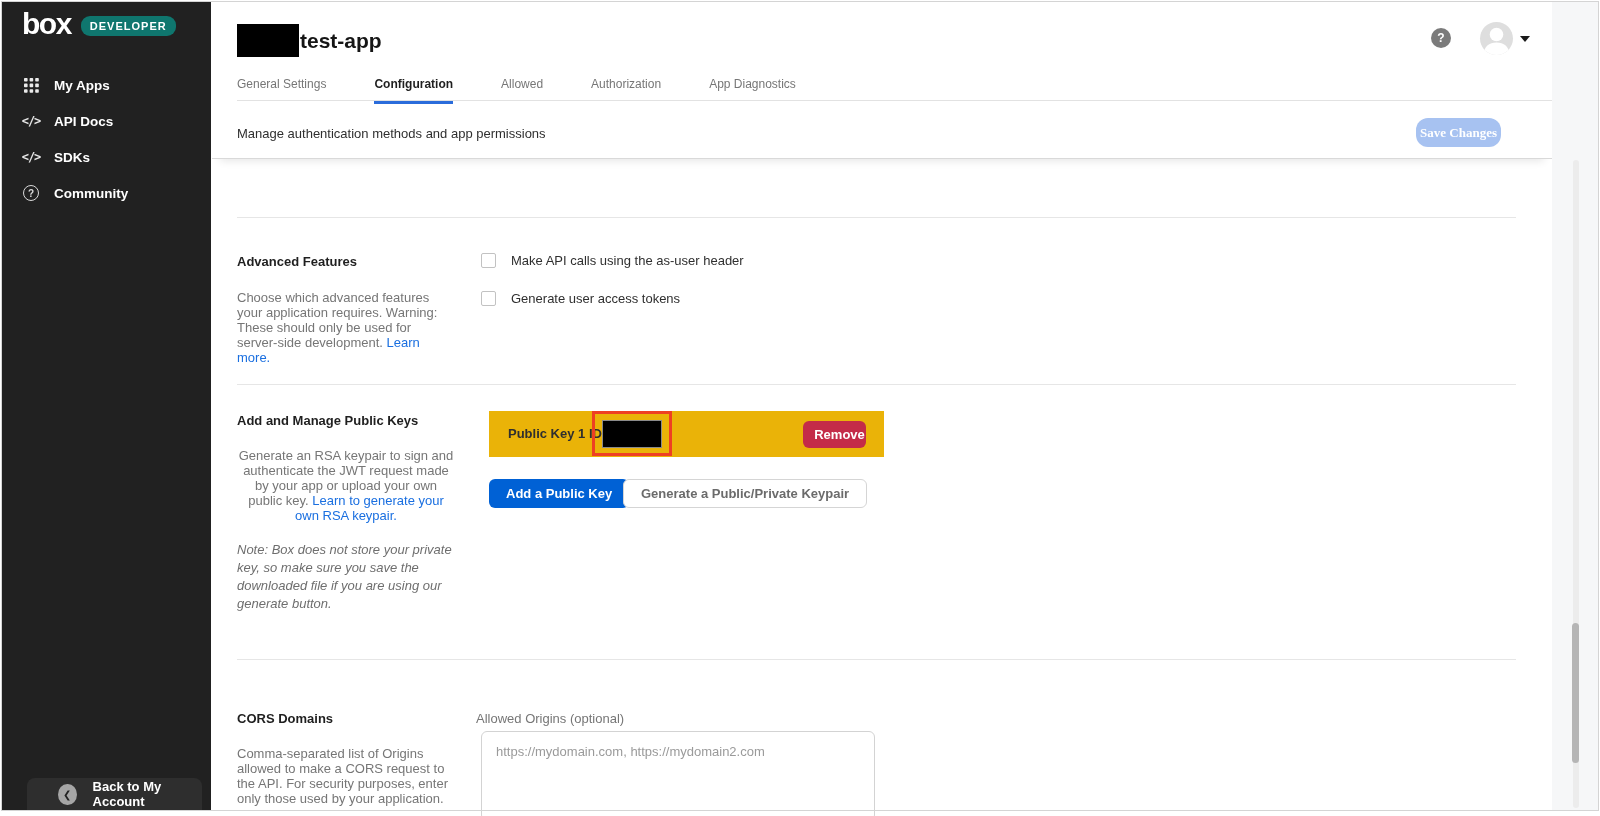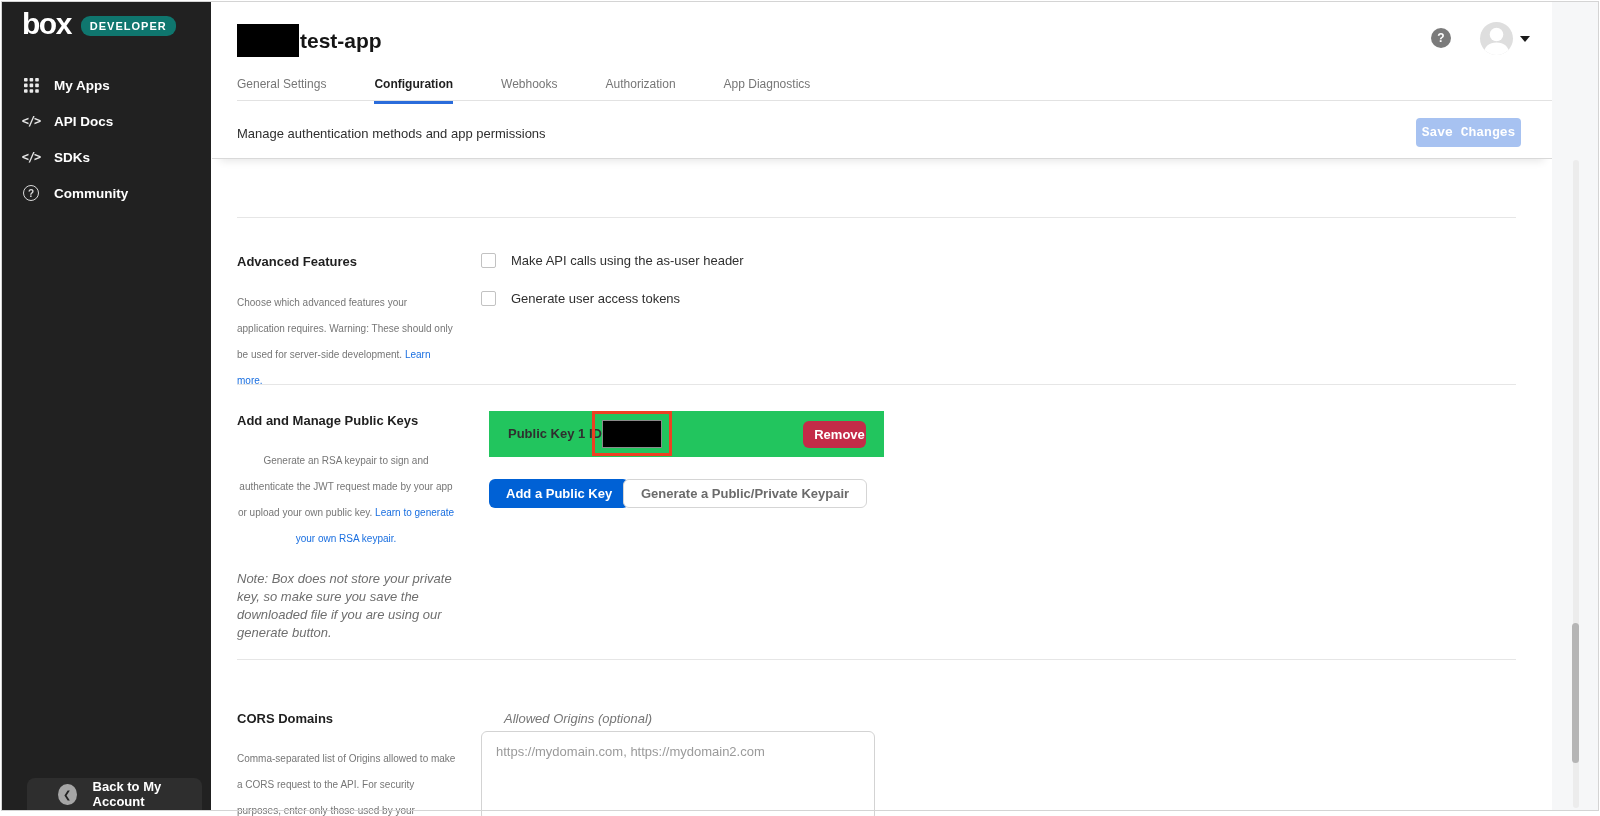--- a/index.html
+++ b/index.html
@@ -38,56 +38,56 @@
   .caret-down { width:0; height:0; border-left:5px solid transparent; border-right:5px solid transparent; border-top:6px solid #1a1a1a; margin-left:7px; }
 
   
   .tabs { position:absolute; left:237px; top:77px; display:flex; }
   .tab { font-size:12px; color:#767676; margin-right:48px; padding-bottom:10px; cursor:pointer; white-space:nowrap; }
   .tab.active { color:#1f1f1f; font-weight:700; border-bottom:3px solid #2a6cdb; }
   .tabs-border { position:absolute; left:237px; top:100px; width:1315px; border-bottom:1px solid #e2e2e2; }
 
   
   .toolbar-subtitle { position:absolute; left:237px; top:126px; font-size:13px; color:#2f2f2f; }
-  .save-btn { position:absolute; left:1416px; top:118px; width:105px; height:29px; background:#a7c2f1; color:#fff; font-size:13px; font-weight:700; border:none; border-radius:4px; cursor:default; font-family:Liberation Mono, monospace; }
+  .save-btn { position:absolute; left:1416px; top:118px; width:85px; height:29px; background:#a7c2f1; color:#fff; font-size:13px; font-weight:700; border:none; border-radius:12px; cursor:default; font-family:Liberation Serif, serif; }
   .toolbar-divider { position:absolute; left:212px; top:130px; width:1340px; height:29px; border-bottom:1px solid #d9d9d9; box-shadow:0 10px 8px -8px rgba(0,0,0,0.10); }
 
   .divider { position:absolute; left:237px; width:1279px; border-bottom:1px solid #e6e6e6; }
   .div-a { top:217px; } .div-b { top:384px; } .div-c { top:659px; }
 
   
   .sec-title { font-size:13px; font-weight:700; color:#1f1f1f; }
-  .sec-desc { font-size:10px; color:#767676; line-height:26px; }
+  .sec-desc { font-size:13px; color:#767676; line-height:15px; }
   .link { color:#1a6fe0; cursor:pointer; }
   .adv-left { position:absolute; left:237px; top:254px; width:216px; }
   .adv-left .sec-desc { margin-top:21px; }
   .pk-left { position:absolute; left:237px; top:413px; width:218px; }
   .pk-left .sec-desc { margin-top:20px;text-align:center; }
   .pk-note { margin-top:18px; font-style:italic; color:#6e6e6e; font-size:13px; line-height:18px; }
   .cors-left { position:absolute; left:237px; top:711px; width:222px; }
   .cors-left .sec-desc { margin-top:20px; }
 
   
   .check-row { position:absolute; left:481px; display:flex; align-items:center; cursor:pointer; }
   .row1 { top:253px; } .row2 { top:291px; }
   .checkbox { width:15px; height:15px; border:1px solid #c2c2c2; border-radius:2px; background:#fff; margin-right:15px; flex:none; }
   .check-label { font-size:13px; color:#2f2f2f; }
   .check-sub { position:absolute; left:502px; top:313px; font-size:13px; color:#8a8a8a; }
 
   
-  .key-card { position:absolute; left:489px; top:411px; width:395px; height:46px; background:#22c55e; }
+  .key-card { position:absolute; left:489px; top:411px; width:395px; height:46px; background:#eab308; }
   .key-label { position:absolute; left:19px; top:15px; font-size:13px; font-weight:700; color:#2f2f2f; }
   .annot-box { position:absolute; left:103px; top:0px; width:80px; height:45px; border:3px solid #ee4023; display:flex; align-items:center; justify-content:center; }
   .redact-key { width:60px; height:28px; background:#000; border:1px solid #8a8a8a; }
   .remove-btn { position:absolute; left:314px; top:10px; width:63px; height:27px; background:#c42b48; color:#fff; font-size:13px; font-weight:700; border:none; border-radius:6px; cursor:pointer; font-family:"Liberation Sans", sans-serif;padding-left:10px; }
   .add-key-btn { position:absolute; left:489px; top:479px; height:29px; padding:0 17px; background:#0061d5; color:#fff; font-size:13px; font-weight:700; border:none; border-radius:6px; cursor:pointer; font-family:"Liberation Sans", sans-serif; }
   .gen-key-btn { position:absolute; left:623px; top:479px; height:29px; padding:0 17px; background:#fff; color:#6b6b6b; font-size:13px; font-weight:700; border:1px solid #d5d5d5; border-radius:6px; cursor:pointer; font-family:"Liberation Sans", sans-serif; }
 
   
-  .cors-field-label { position:absolute; left:504px; top:711px; font-size:13px; color:#767676;font-style:italic; }
+  .cors-field-label { position:absolute; left:476px; top:711px; font-size:13px; color:#767676; }
   .cors-textarea { position:absolute; left:481px; top:731px; width:394px; height:90px; border:1px solid #d3d3d3; border-radius:6px; padding:12px 14px; font-size:13px; color:#333; resize:none; font-family:"Liberation Sans", sans-serif; background:#fff; }
   .cors-textarea::placeholder { color:#9a9a9a; }
 </style>
 </head>
 <body>
 
 <div id="page">
 
   <div class="sidebar">
     <div class="logo-row">
@@ -149,21 +149,21 @@
           <circle cx="16.5" cy="12.5" r="6.8" fill="#ffffff"></circle>
           <path d="M3.5 33c0-8.5 5.8-12.6 13-12.6s13 4.1 13 12.6z" fill="#ffffff"></path>
         </svg>
     </span>
     <span class="caret-down"></span>
   </div>
 
   <div class="tabs">
     <span class="tab">General Settings</span>
     <span class="tab active">Configuration</span>
-    <span class="tab">Webhooks</span>
+    <span class="tab">Allowed</span>
     <span class="tab">Authorization</span>
     <span class="tab">App Diagnostics</span>
   </div>
   <div class="tabs-border"></div>
 
   <div class="toolbar-subtitle">Manage authentication methods and app permissions</div>
   <button class="save-btn" disabled="">Save Changes</button>
   <div class="toolbar-divider"></div>
 
   <div class="divider div-a"></div>

